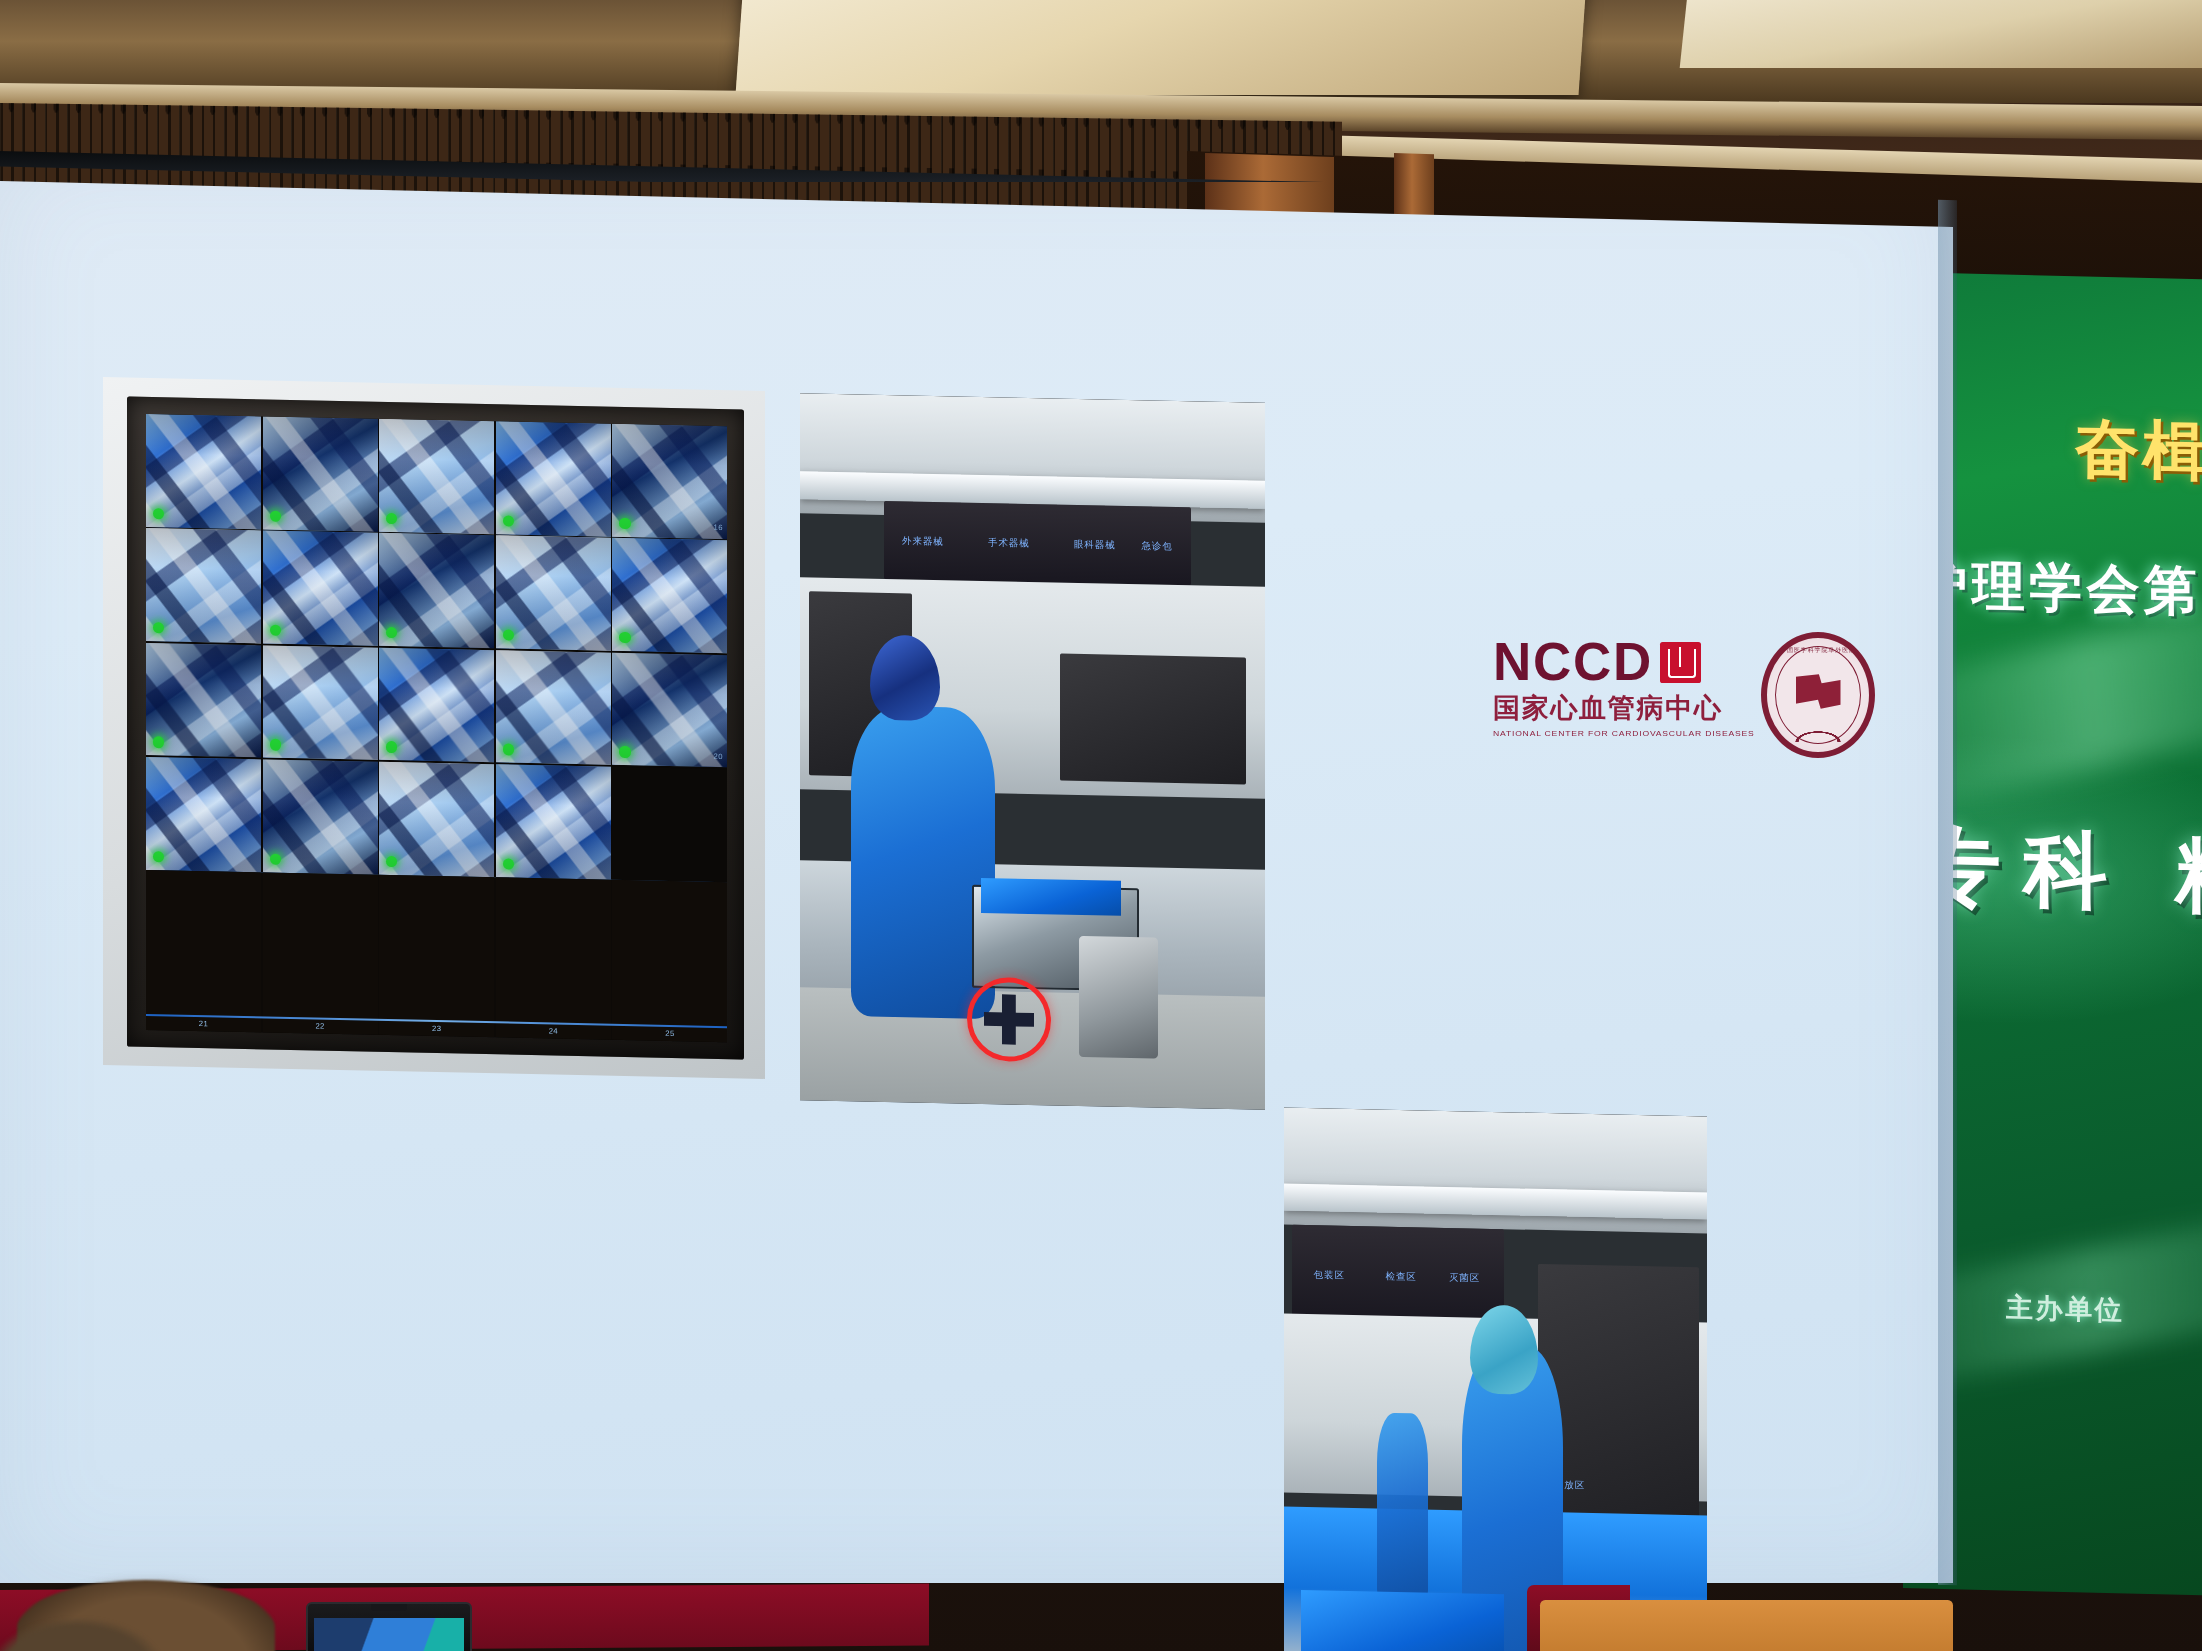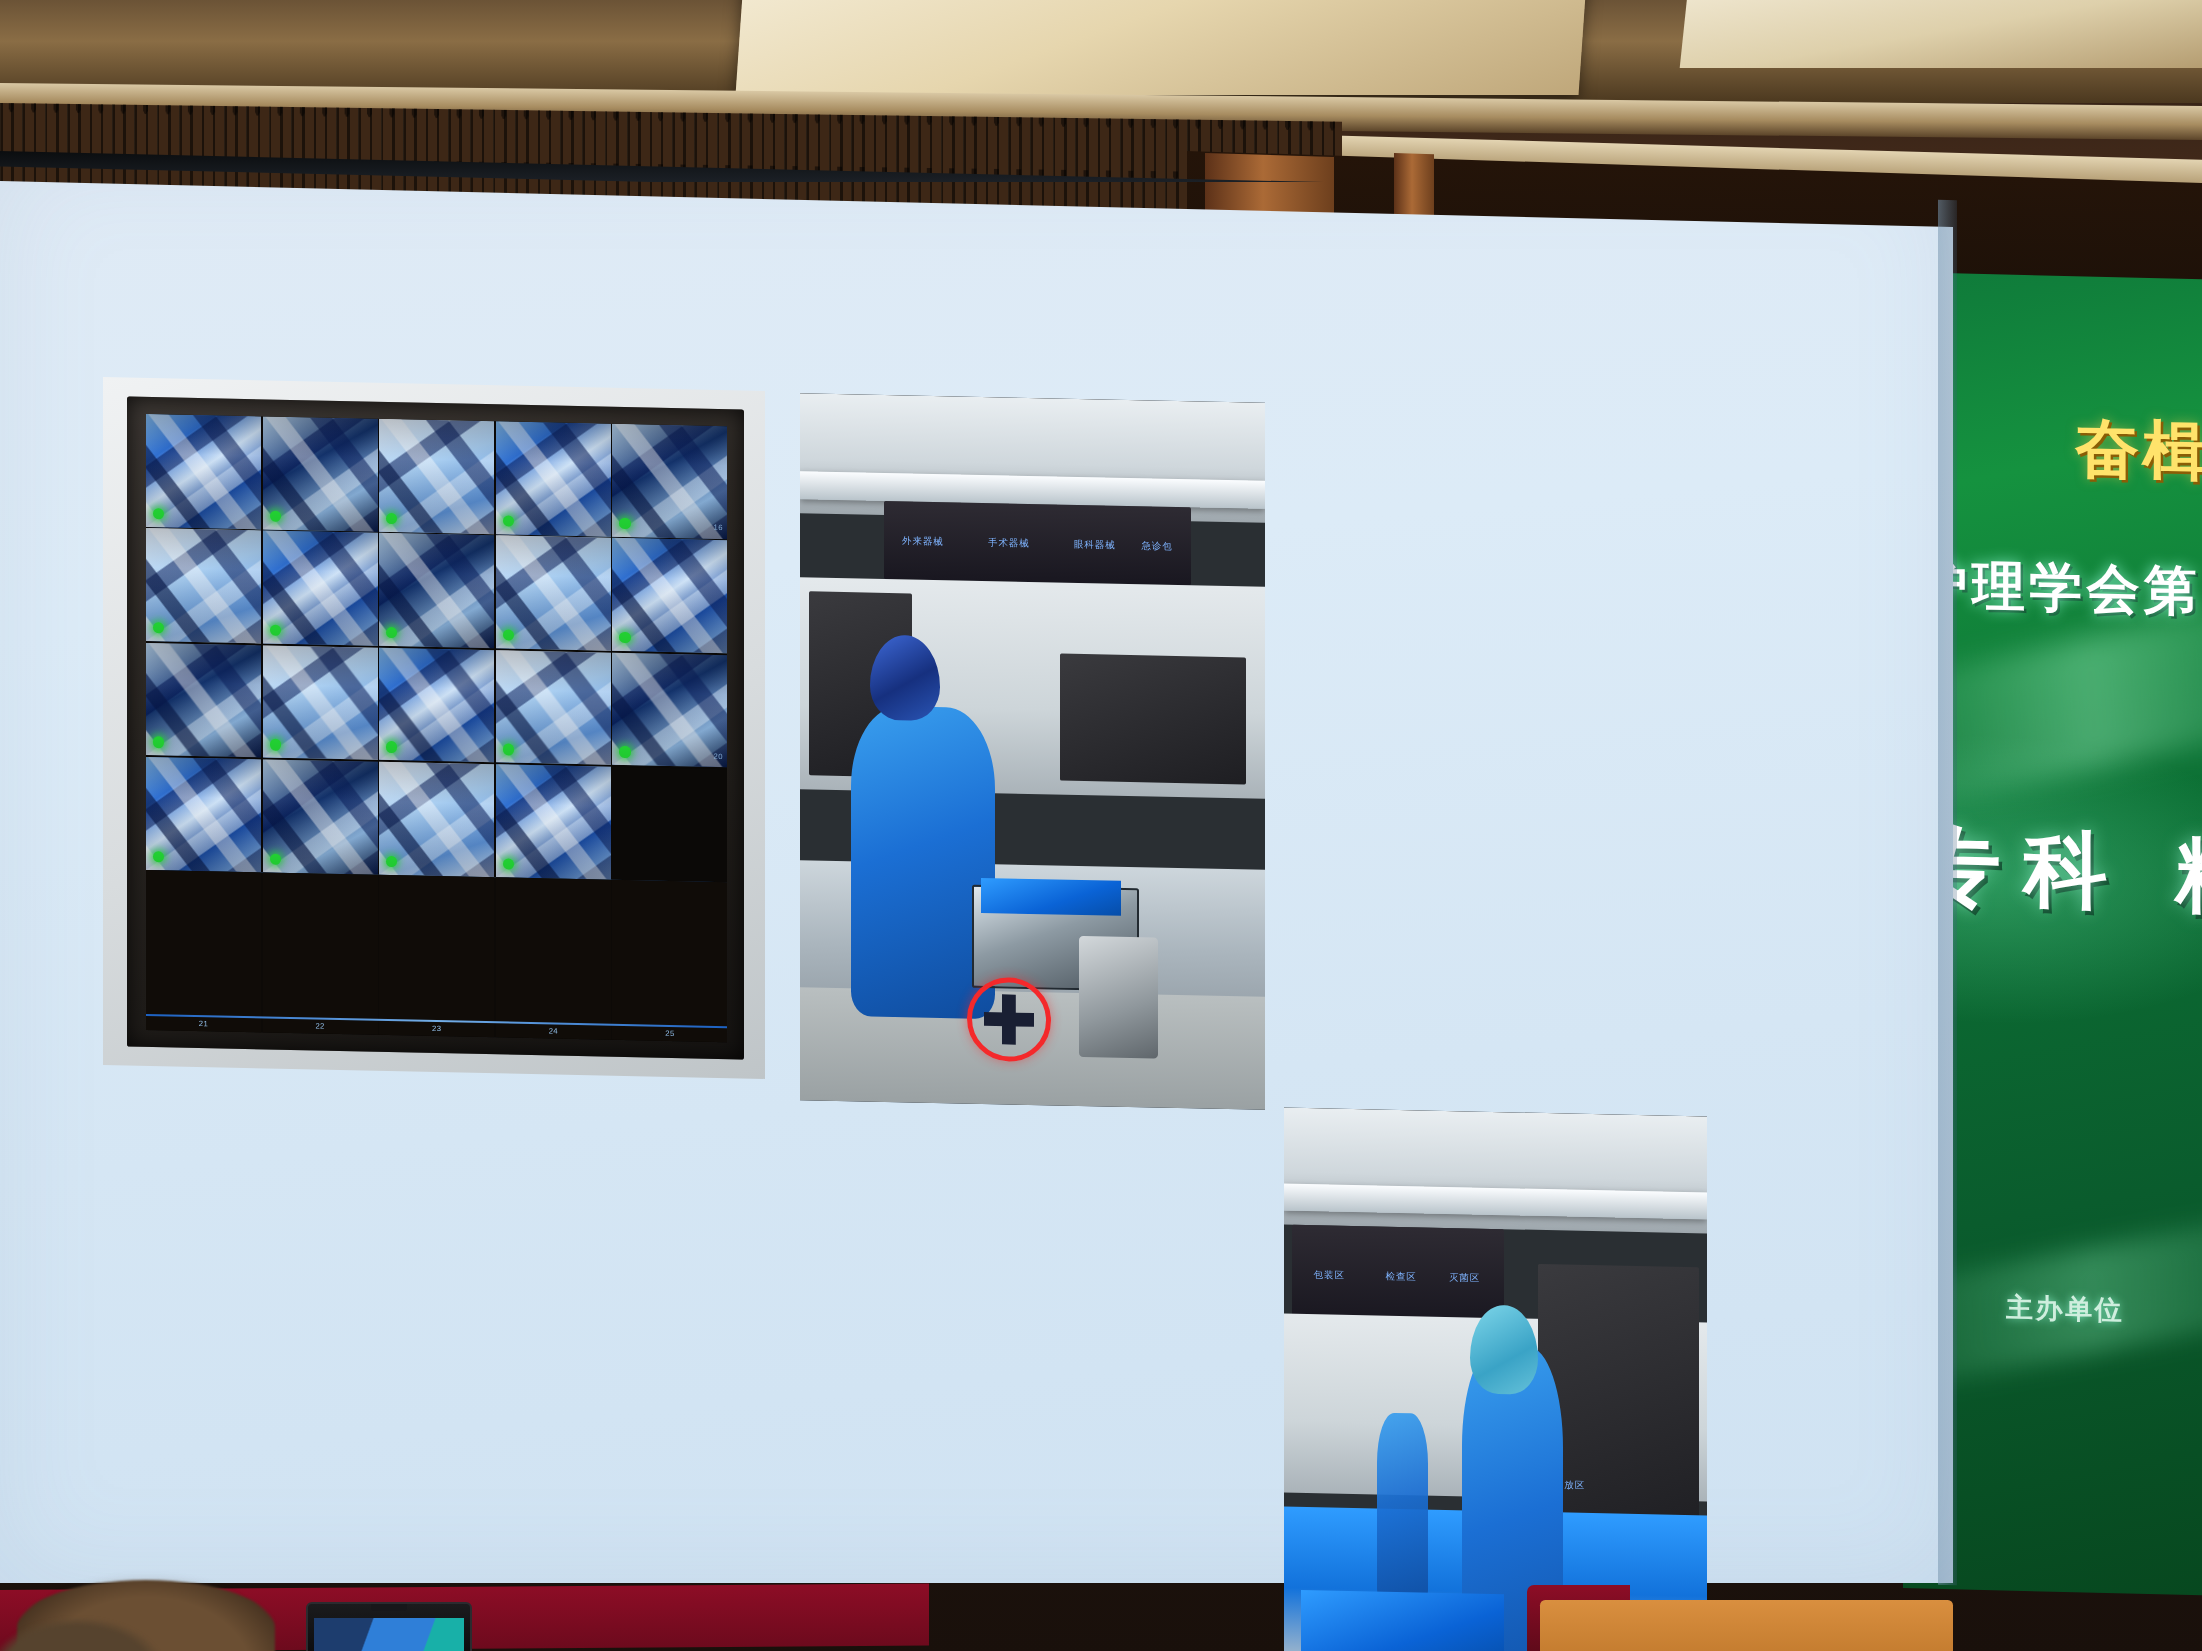--- a/index.html
+++ b/index.html
@@ -215,20 +215,35 @@
     <div class="bn-big">专科  精</div>
     <div class="bn-small">主办单位</div>
   </div>
 
   <div class="screen-edge-top"></div>
   <div class="screen"></div>
   <div class="screen-right-edge"></div>
 
   <div class="slide">
 
+    <div class="logos">
+      <div class="nccd-wrap">
+        <div class="nccd-row">
+          <div class="nccd-text">NCCD</div>
+          <div class="nccd-mark"></div>
+        </div>
+        <div class="nccd-cn">国家心血管病中心</div>
+        <div class="nccd-en">NATIONAL CENTER FOR CARDIOVASCULAR DISEASES</div>
+      </div>
+      <div class="seal">
+        <div class="seal-arc">中国医学科学院阜外医院</div>
+        <div class="seal-inner"></div>
+        <div class="seal-laurel"></div>
+      </div>
+    </div>
 
     <div class="panel p1">
       <div class="mon-bezel">
         <div class="mon-screen">
           <div class="cctv-grid">
             <div class="cell">
                 <span class="dot"></span>
               </div>
             <div class="cell dim">
                 <span class="dot"></span>

